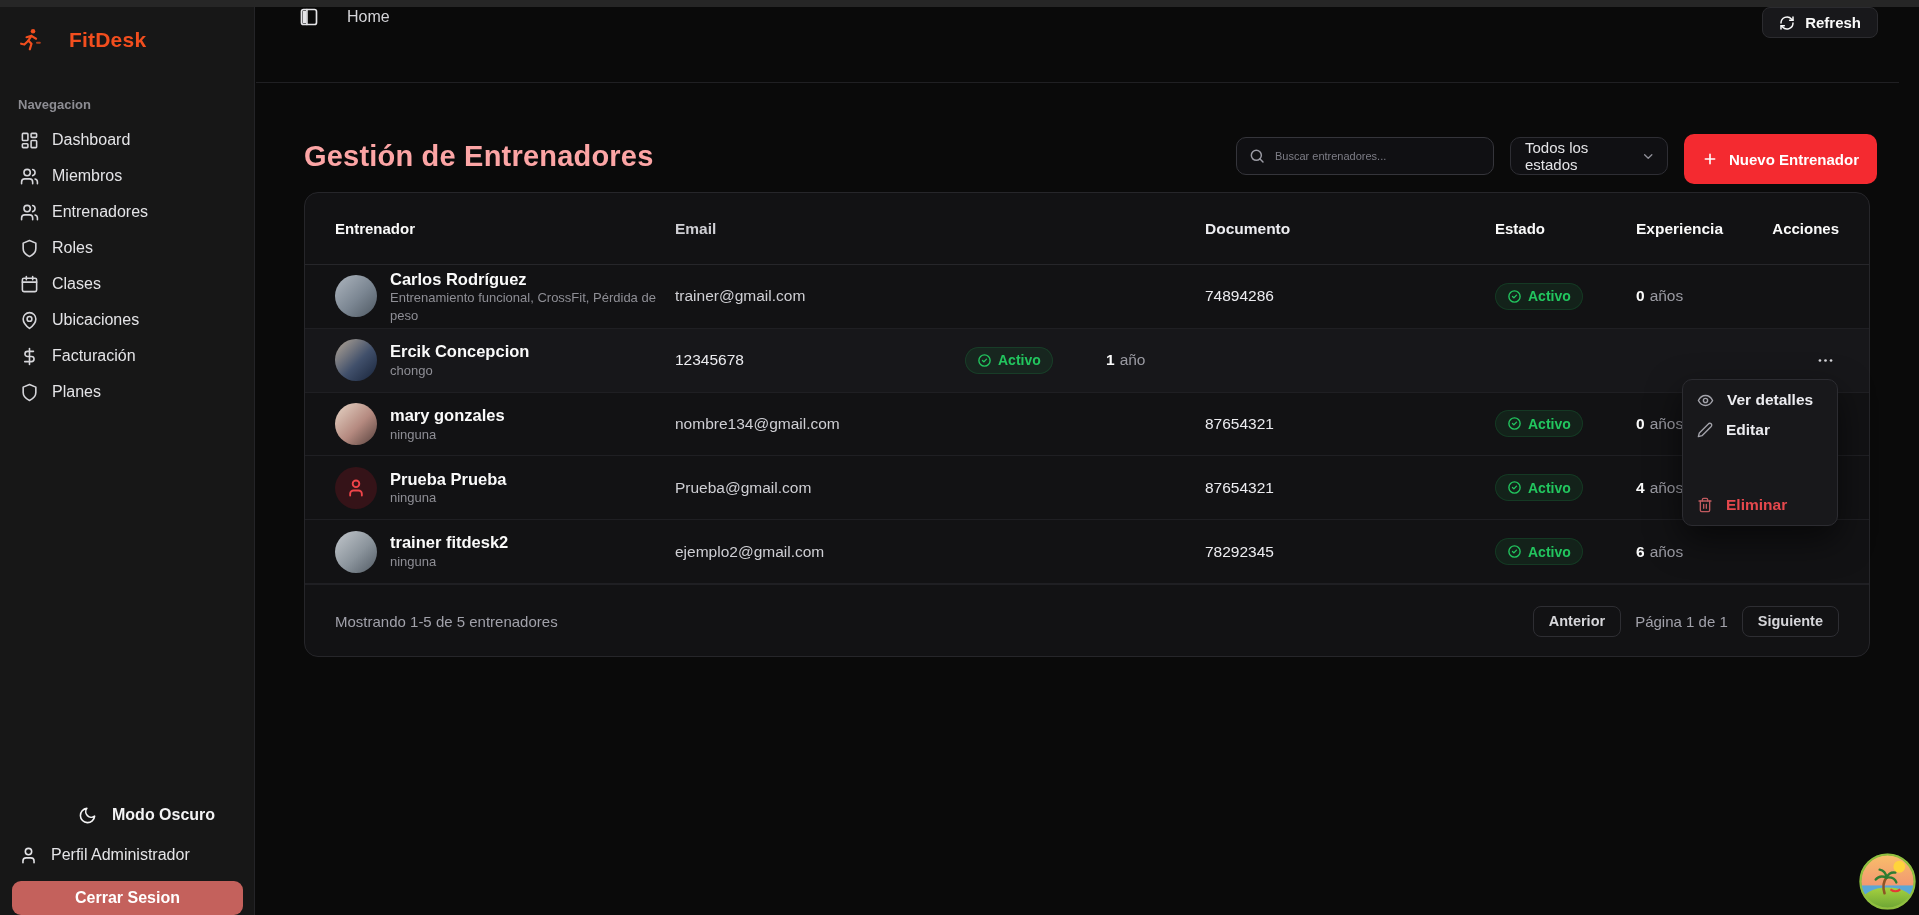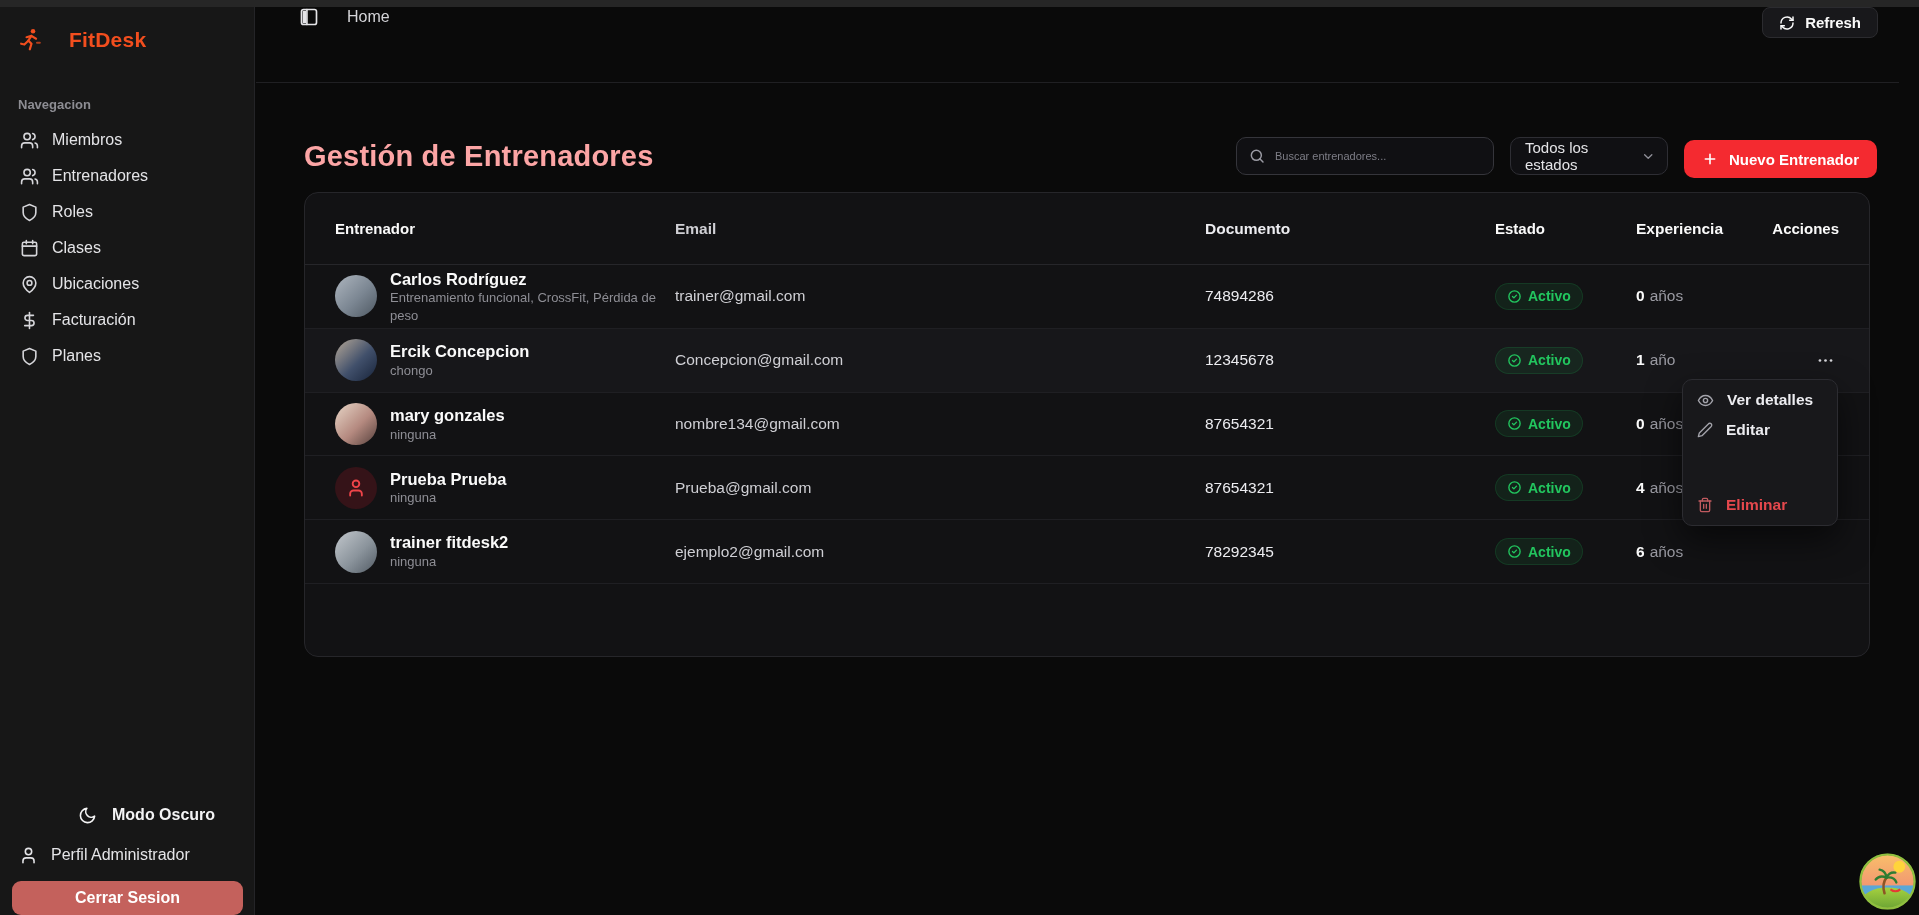--- a/index.html
+++ b/index.html
@@ -33,21 +33,21 @@
   .refresh-btn { display:flex; align-items:center; gap:10px; height:31px; padding:0 16px; background:#18181b; border:1px solid #2b2b2f; border-radius:8px; color:#fafafa; font-weight:700; font-size:15px; font-family:inherit; cursor:pointer; }
 
   .page-head { position:absolute; top:127px; left:48px; right:42px; height:44px; display:flex; align-items:center; justify-content:space-between; }
   .page-title { font-size:29px; font-weight:800; color:#fca5a5; letter-spacing:.2px; }
   .head-controls { display:flex; align-items:center; gap:16px; }
   .search-box { display:flex; align-items:center; gap:10px; width:258px; height:38px; padding:0 12px; background:#101013; border:1px solid #35353b; border-radius:10px; color:#9a9aa3; }
   .search-box input { flex:1; background:transparent; border:none; outline:none; color:#e4e4e7; font-size:11px; font-family:inherit; }
   .search-box input::placeholder { color:#7d7d86; }
   .status-select { display:flex; align-items:center; justify-content:space-between; width:158px; height:38px; padding:0 12px 0 14px; background:#101013; border:1px solid #2e2e34; border-radius:10px; color:#e4e4e7; font-size:15px; cursor:pointer; }
   .status-select svg { color:#8f8f98; }
-  .new-btn { display:flex; align-items:center; gap:11px; height:38px; padding:0 18px; background:var(--red,#f42a30); border:none; border-radius:10px; color:#fff; font-weight:700; font-size:15px; font-family:inherit; cursor:pointer;margin-top:6px; }
+  .new-btn { display:flex; align-items:center; gap:11px; height:50px; padding:0 18px; background:var(--red,#f42a30); border:none; border-radius:10px; color:#fff; font-weight:700; font-size:15px; font-family:inherit; cursor:pointer;margin-top:6px; }
 
   
   .card { position:absolute; left:48px; top:185px; width:1566px; height:465px; background:var(--card-bg,#121214); border:1px solid #26262a; border-radius:14px; overflow:hidden; }
   .thead { display:flex; align-items:center; height:72px; border-bottom:1px solid #26262a; font-size:15px; font-weight:700; color:#fafafa; }
   .tbody { display:flex; flex-direction:column; height:319px; }
   .trow { flex:1; display:flex; align-items:center; border-bottom:1px solid #1f1f23; }
   .trow.hovered { background:#17171a; }
   .c-trainer { width:370px; padding-left:30px; display:flex; align-items:center; gap:13px; }
   .c-email { width:530px; font-size:15.5px; color:#cfcfd4; }
   .c-doc { width:290px; font-size:15.5px; color:#ececf0; }
@@ -102,20 +102,29 @@
         <path d="M18.5 14.5 L21 14.5" opacity=".7"></path>
       </svg>
       <span class="brand-name">FitDesk</span>
     </div>
 
     <div class="nav-section-label">Navegacion</div>
 
     <nav>
       <div class="nav-item">
         <svg width="19" height="19" viewBox="0 0 24 24" fill="none" stroke="currentColor" stroke-width="2" stroke-linecap="round" stroke-linejoin="round">
+            <rect x="3" y="3" width="7" height="9" rx="1"></rect>
+            <rect x="14" y="3" width="7" height="5" rx="1"></rect>
+            <rect x="14" y="12" width="7" height="9" rx="1"></rect>
+            <rect x="3" y="16" width="7" height="5" rx="1"></rect>
+          </svg>
+        <span>Dashboard</span>
+      </div>
+      <div class="nav-item">
+        <svg width="19" height="19" viewBox="0 0 24 24" fill="none" stroke="currentColor" stroke-width="2" stroke-linecap="round" stroke-linejoin="round">
             <path d="M16 21v-2a4 4 0 0 0-4-4H6a4 4 0 0 0-4 4v2"></path>
             <circle cx="9" cy="7" r="4"></circle>
             <path d="M22 21v-2a4 4 0 0 0-3-3.87"></path>
             <path d="M16 3.13a4 4 0 0 1 0 7.75"></path>
           </svg>
         <span>Miembros</span>
       </div>
       <div class="nav-item">
         <svg width="19" height="19" viewBox="0 0 24 24" fill="none" stroke="currentColor" stroke-width="2" stroke-linecap="round" stroke-linejoin="round">
             <path d="M16 21v-2a4 4 0 0 0-4-4H6a4 4 0 0 0-4 4v2"></path>
@@ -260,21 +269,20 @@
         </div>
 
         <div class="trow hovered">
           <div class="c-trainer">
             <div class="avatar av-1"></div>
             <div>
               <div class="t-name">Ercik Concepcion</div>
               <div class="t-spec">chongo</div>
             </div>
           </div>
-          <div class="c-email">Concepcion@gmail.com</div>
           <div class="c-doc">12345678</div>
           <div class="c-status"><span class="badge">
                 <svg width="15" height="15" viewBox="0 0 24 24" fill="none" stroke="currentColor" stroke-width="2.2" stroke-linecap="round" stroke-linejoin="round">
                   <circle cx="12" cy="12" r="9"></circle>
                   <path d="m8.8 12 2.2 2.2 4.2-4.4"></path>
                 </svg>
                 <span>Activo</span>
               </span></div>
           <div class="c-exp"><b>1</b><span>año</span></div>
           <div class="c-actions">
@@ -350,20 +358,28 @@
                   <circle cx="12" cy="12" r="9"></circle>
                   <path d="m8.8 12 2.2 2.2 4.2-4.4"></path>
                 </svg>
                 <span>Activo</span>
               </span></div>
           <div class="c-exp"><b>6</b><span>años</span></div>
           <div class="c-actions"></div>
         </div>
       </div>
 
+      <div class="tfoot">
+        <span class="foot-summary">Mostrando 1-5 de 5 entrenadores</span>
+        <div class="foot-right">
+          <button class="pg-btn">Anterior</button>
+          <span class="page-info">Página 1 de 1</span>
+          <button class="pg-btn">Siguiente</button>
+        </div>
+      </div>
     </section>
   </div>
 
   <div class="context-menu">
     <div class="menu-item">
       <svg width="17" height="17" viewBox="0 0 24 24" fill="none" stroke="currentColor" stroke-width="2" stroke-linecap="round" stroke-linejoin="round">
           <path d="M2 12s3.5-7 10-7 10 7 10 7-3.5 7-10 7-10-7-10-7z"></path>
           <circle cx="12" cy="12" r="3"></circle>
         </svg>
       <span>Ver detalles</span>

